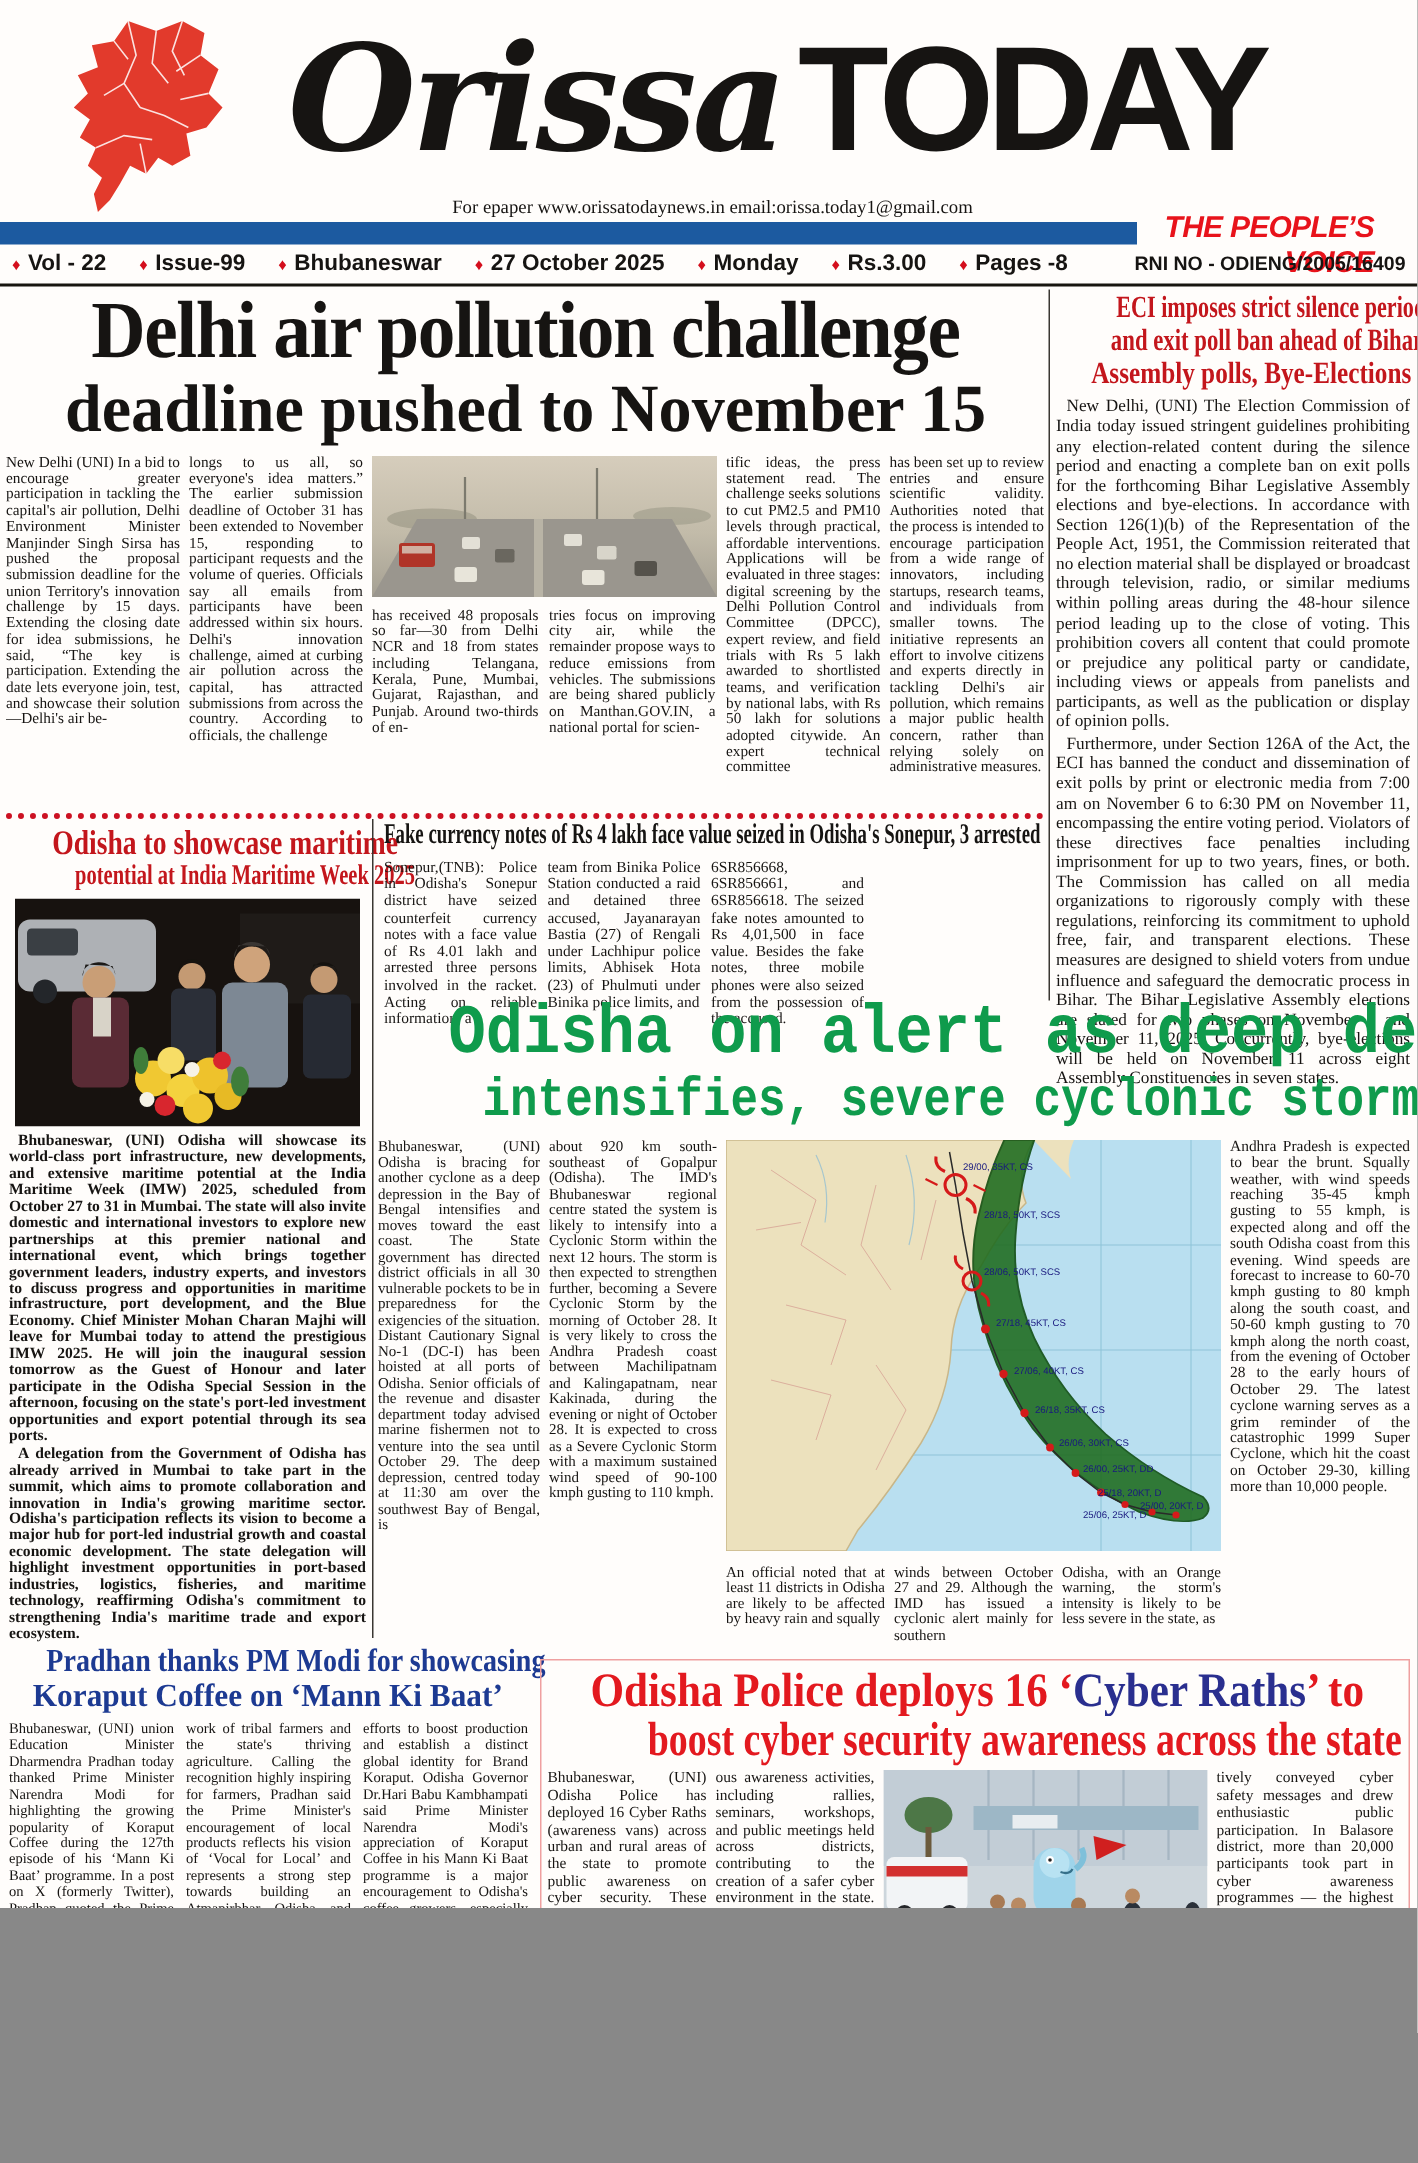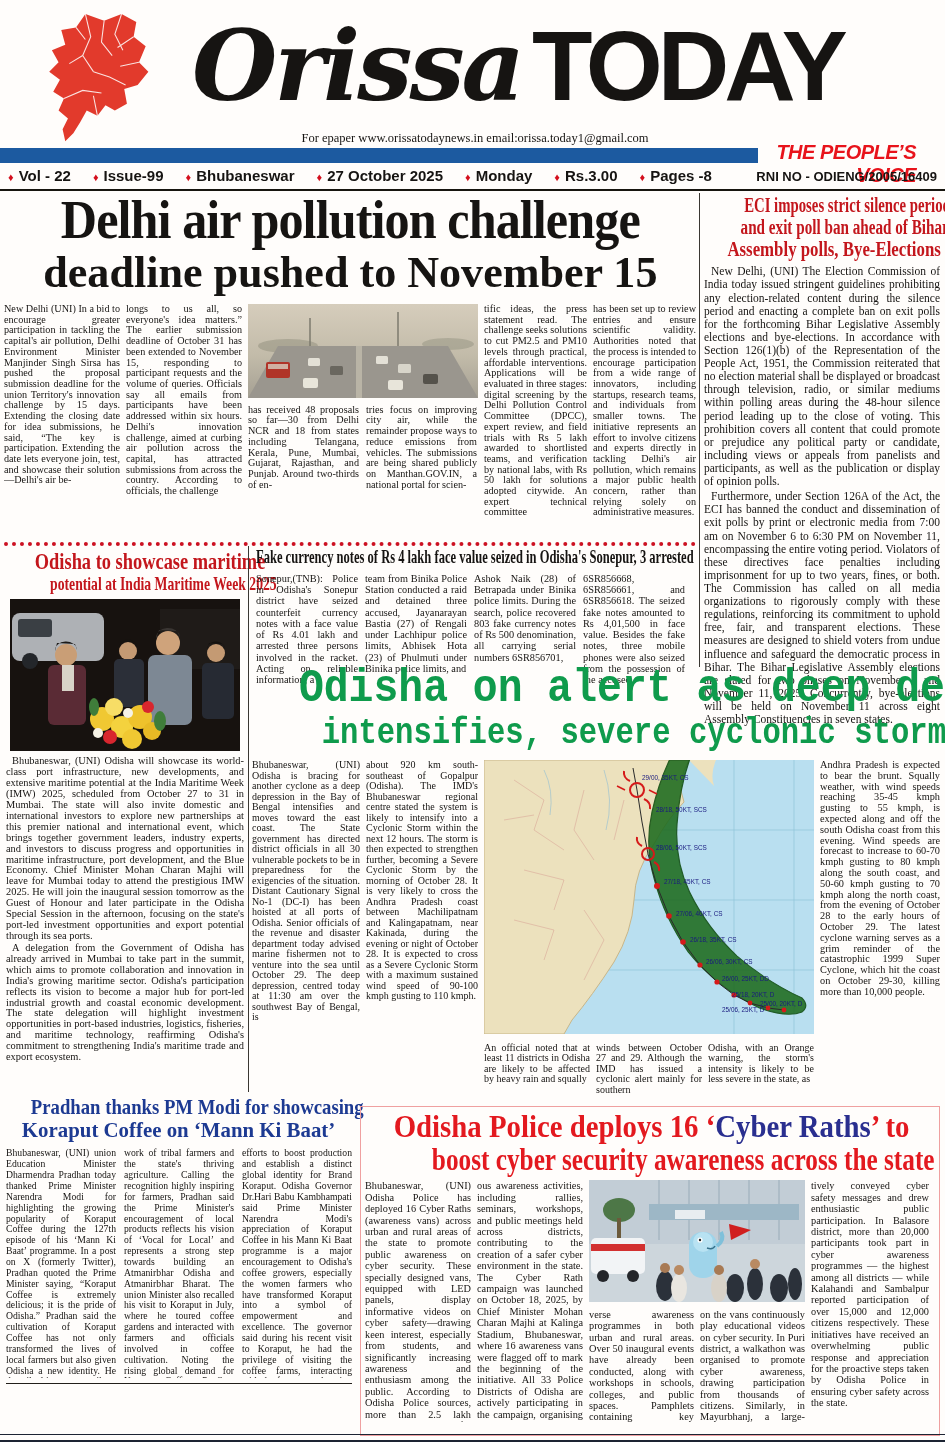--- a/index.html
+++ b/index.html
@@ -1,16 +1,16 @@
 <!DOCTYPE html>
 <html><head>
 <meta charset="utf-8">
 <style>
   html,body{margin:0;padding:0;background:#888;}
-  #page{position:relative;width:945px;height:1442px;background:#fffdfb;margin:0 auto;
+  #page{position:relative;width:945px;height:1272px;background:#fffdfb;margin:0 auto;
         font-family:"Liberation Serif","DejaVu Serif",serif;color:#161412;overflow:hidden;}
   .abs{position:absolute;}
   .fit{display:inline-block;white-space:nowrap;transform:scaleX(var(--sx,1));transform-origin:50% 50%;}
   .fitL{transform-origin:0 50%;}
   .jtext{text-align:justify;overflow:hidden;}
   .center{text-align:center;}
 
   
   .logo{left:22px;top:10px;width:175px;height:134px;}
   .title-row{left:192px;top:16px;width:748px;height:118px;display:flex;align-items:baseline;justify-content:flex-start;}
@@ -50,21 +50,21 @@
   .eci-body p+p{margin-top:2px;}
 
   .dotsep{left:4px;top:542px;width:692px;border-top:4px dotted #cc1122;}
 
   
   .maritime{left:6px;top:550px;width:238px;}
   .mar-h{color:#c3161c;font-weight:bold;text-align:center;line-height:1.03;}
   .mar-h1{font-size:23px;}
   .mar-h2{font-size:19px;}
   .mar-photo{display:block;margin:6px auto 5px auto;}
-  .mar-body{font-size:10.4px;line-height:1.05;}
+  .mar-body{font-size:10.4px;line-height:1.05;font-weight:bold;}
   .mar-body p{margin:0;text-indent:6px;}
   .mar-body p+p{margin-top:1px;}
   .vrule2{left:248px;top:546px;height:546px;border-left:1px solid #3a3732;}
 
   
   .fake{left:256px;top:546px;width:440px;}
   .fake-h{font-weight:bold;font-size:19px;white-space:nowrap;}
   .fake-cols{margin-top:5px;display:flex;gap:7px;height:114px;font-size:10.3px;line-height:1.09;}
   .fake-cols .dcol{width:102px;}
 
@@ -233,21 +233,20 @@
     </div>
   </div>
 
   <div class="abs vrule2"></div>
 
   <div class="abs fake">
     <div class="fake-h"><span class="fit fitL" style="--sx:.66">Fake currency notes of Rs 4 lakh face value seized in Odisha's Sonepur, 3 arrested</span></div>
     <div class="fake-cols">
       <div class="dcol jtext">Sonepur,(TNB): Police in Odisha's Sonepur district have seized counterfeit currency notes with a face value of Rs 4.01 lakh and arrested three persons involved in the racket.  Acting on reliable information, a</div>
       <div class="dcol jtext">team from Binika Police Station conducted a raid and detained three accused,  Jayanarayan Bastia (27) of Rengali under Lachhipur police limits, Abhisek Hota (23) of Phulmuti under Binika police limits, and</div>
-      <div class="dcol jtext">Ashok Naik (28) of Betrapada under Binika police limits. During the search, police recovered 803 fake currency notes of Rs 500 denomination, all carrying serial numbers 6SR856701,</div>
       <div class="dcol jtext">6SR856668, 6SR856661, and 6SR856618. The seized fake notes amounted to Rs 4,01,500 in face value. Besides the fake notes, three mobile phones were also seized from the possession of the accused.</div>
     </div>
   </div>
 
   <div class="abs cyclone">
     <div class="cy-h cy-h1"><span class="fit" style="--sx:.9">Odisha on alert as deep depression</span></div>
     <div class="cy-h cy-h2"><span class="fit" style="--sx:.85">intensifies, severe cyclonic storm expected</span></div>
     <div class="cy-row">
       <div class="dcol cyc1 jtext">Bhubaneswar,  (UNI) Odisha is bracing for another cyclone as a deep depression in the Bay of Bengal intensifies and moves toward the east coast. The State government has directed district officials in all 30 vulnerable pockets to be in preparedness for the exigencies of the situation. Distant Cautionary Signal No-1 (DC-I) has been hoisted at all ports of Odisha. Senior officials of the revenue and disaster department today advised marine fishermen not to venture into the sea until October 29. The deep depression, centred today at 11:30 am over the southwest Bay of Bengal, is</div>
       <div class="dcol cyc2 jtext">about 920 km south-southeast of Gopalpur (Odisha). The IMD's Bhubaneswar regional centre stated the system is likely to intensify into a Cyclonic Storm within the next 12 hours. The storm is then expected to strengthen further, becoming a Severe Cyclonic Storm by the morning of October 28. It is very likely to cross the Andhra Pradesh coast between Machilipatnam and Kalingapatnam, near Kakinada, during the evening or night of October 28. It is expected to cross as a Severe Cyclonic Storm with a maximum sustained wind speed of 90-100 kmph gusting to 110 kmph.</div>

